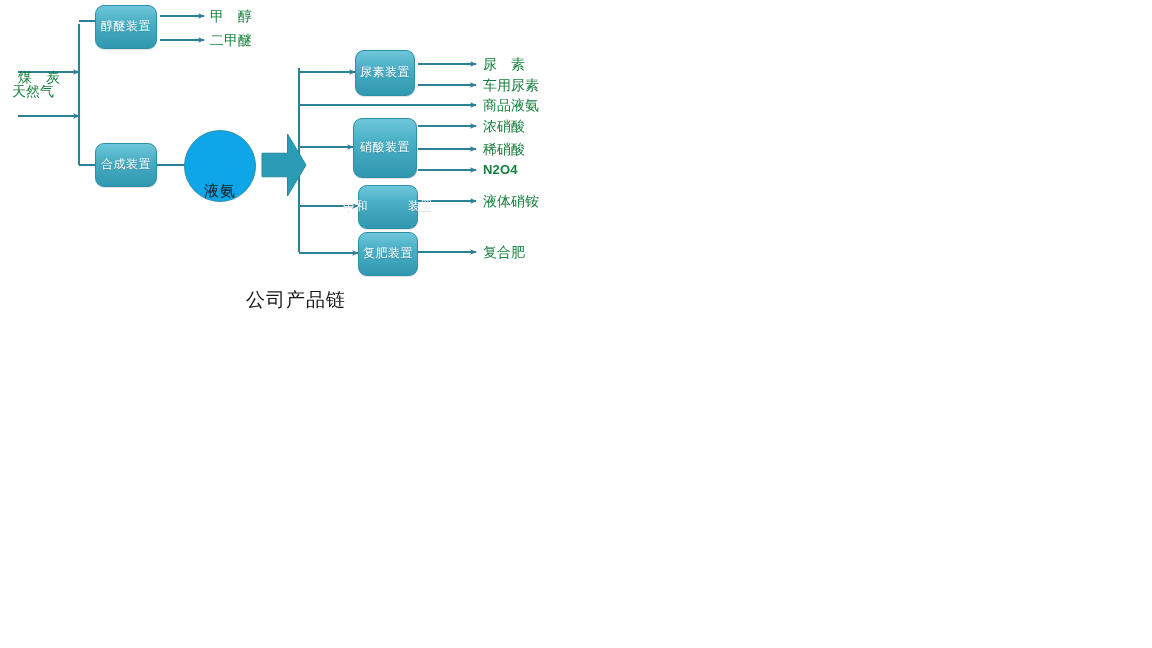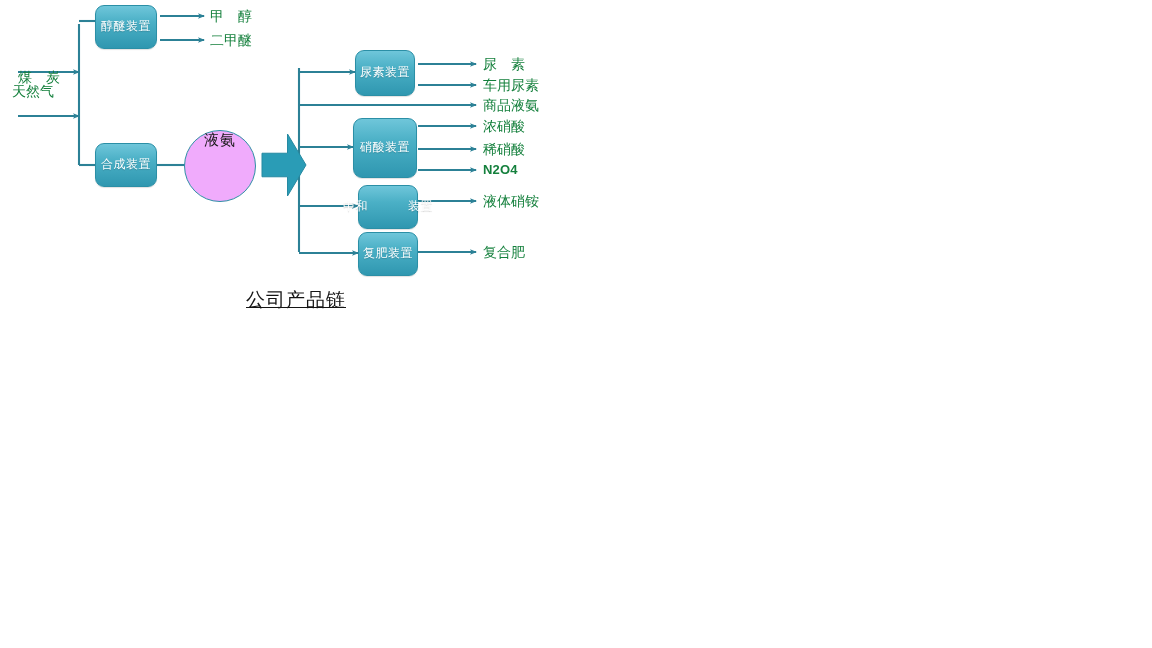--- a/index.html
+++ b/index.html
@@ -43,24 +43,24 @@
     line-height: 1.12;
     font-size: 12px;
     font-family: "Liberation Serif", "DejaVu Serif", serif;
     letter-spacing: 0.5px;
     text-shadow: 0 1px 1px rgba(0,0,0,0.18);
   }
   .node-box .ln { display: block; white-space: nowrap; }
   .hub-circle {
     position: absolute;
     border-radius: 50%;
-    background: #f0abfc;
+    background: #0ea5e9;
     border: 1.6px solid #2f8fa5;
     display: flex;
-    align-items: flex-start;
+    align-items: flex-end;
     justify-content: center;
     color: #1a1a1a;
     font-size: 15px;
     font-family: "Liberation Serif", "DejaVu Serif", serif;
     letter-spacing: 1px;
   }
   .src-label, .prod-label {
     position: absolute;
     white-space: nowrap;
     color: #15803d;
@@ -74,21 +74,20 @@
     letter-spacing: 0.2px;
     text-align: right;
   }
   .chart-title {
     position: absolute;
     white-space: nowrap;
     color: #141414;
     font-size: 19px;
     font-family: "Liberation Serif", "DejaVu Serif", serif;
     letter-spacing: 1px;
-    text-decoration: underline;
   }
 </style>
 </head>
 <body>
 
 <div id="diagram-root">
 
   <svg class="wires" viewBox="0 0 1152 648" xmlns="http://www.w3.org/2000/svg">
     <defs>
       <marker id="ah" markerWidth="7" markerHeight="7" refX="6" refY="3.2" orient="auto" markerUnits="userSpaceOnUse">

